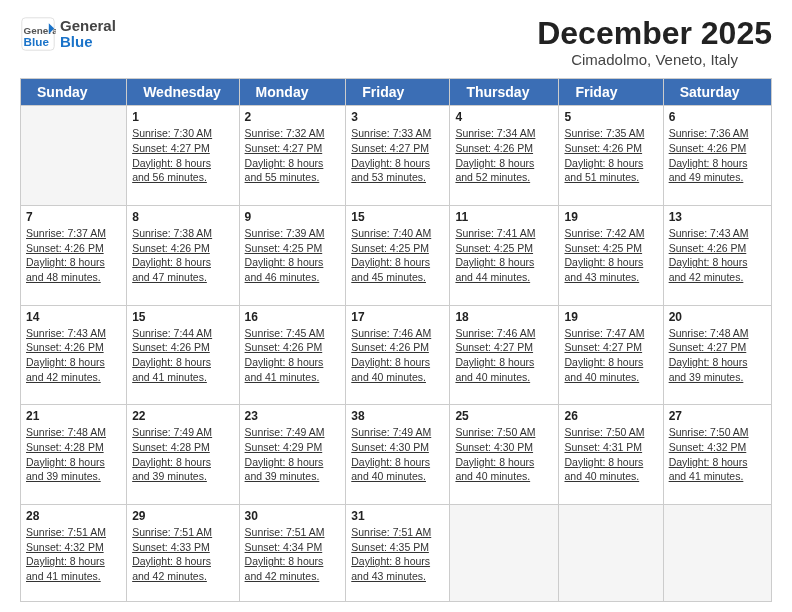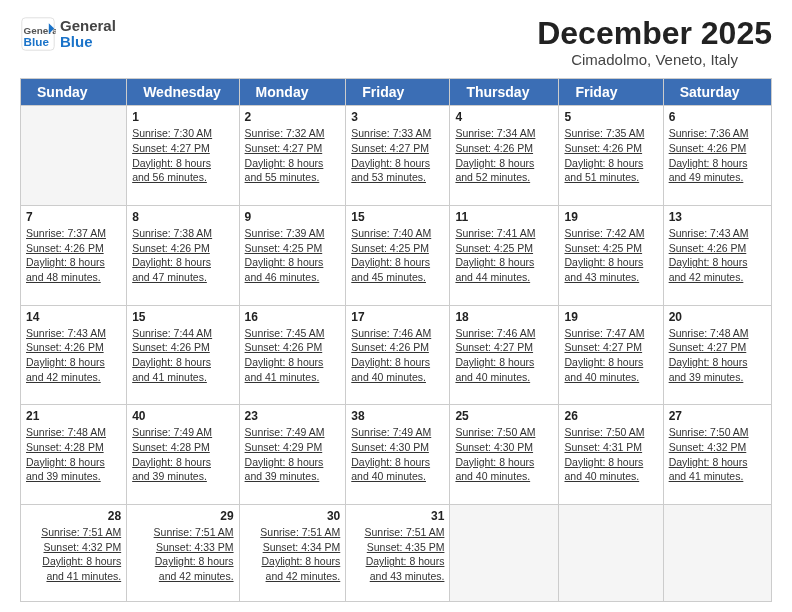--- a/index.html
+++ b/index.html
@@ -87,21 +87,20 @@
       margin-bottom: 2px;
     }
     .day-info {
       color: #333;
       font-size: 10.5px;
       line-height: 1.4;
       text-decoration: underline;
     }
     tr:last-child td {
       height: 80px;
-      text-align: right;
     }
   </style>
 </head>
 <body>
 
 <div class="page">
   <div class="header">
     <div class="logo">
       <svg class="logo-icon" viewBox="0 0 40 40">
         <rect x="2" y="2" width="36" height="36" rx="4" fill="#fff" stroke="#ddd" stroke-width="1"></rect>
@@ -219,21 +218,21 @@
             <span class="day-num">20</span>
             <div class="day-info">Sunrise: 7:48 AM<br>Sunset: 4:27 PM<br>Daylight: 8 hours<br>and 39 minutes.</div>
           </td>
         </tr>
         <tr>
           <td>
             <span class="day-num">21</span>
             <div class="day-info">Sunrise: 7:48 AM<br>Sunset: 4:28 PM<br>Daylight: 8 hours<br>and 39 minutes.</div>
           </td>
           <td>
-            <span class="day-num">40</span>
+            <span class="day-num">22</span>
             <div class="day-info">Sunrise: 7:49 AM<br>Sunset: 4:28 PM<br>Daylight: 8 hours<br>and 39 minutes.</div>
           </td>
           <td>
             <span class="day-num">23</span>
             <div class="day-info">Sunrise: 7:49 AM<br>Sunset: 4:29 PM<br>Daylight: 8 hours<br>and 39 minutes.</div>
           </td>
           <td>
             <span class="day-num">38</span>
             <div class="day-info">Sunrise: 7:49 AM<br>Sunset: 4:30 PM<br>Daylight: 8 hours<br>and 40 minutes.</div>
           </td>

